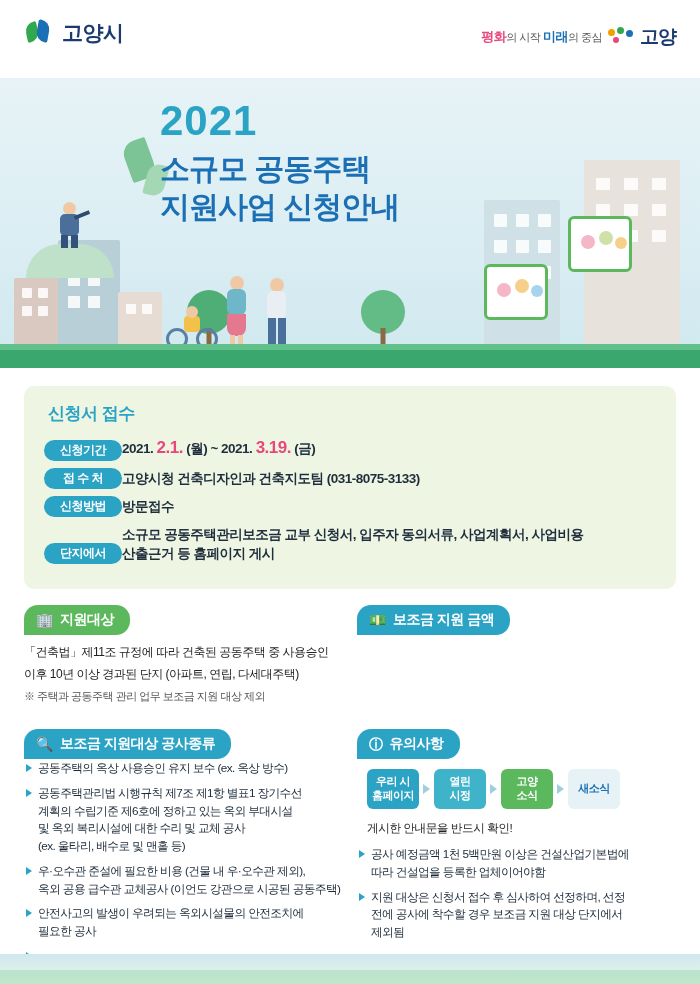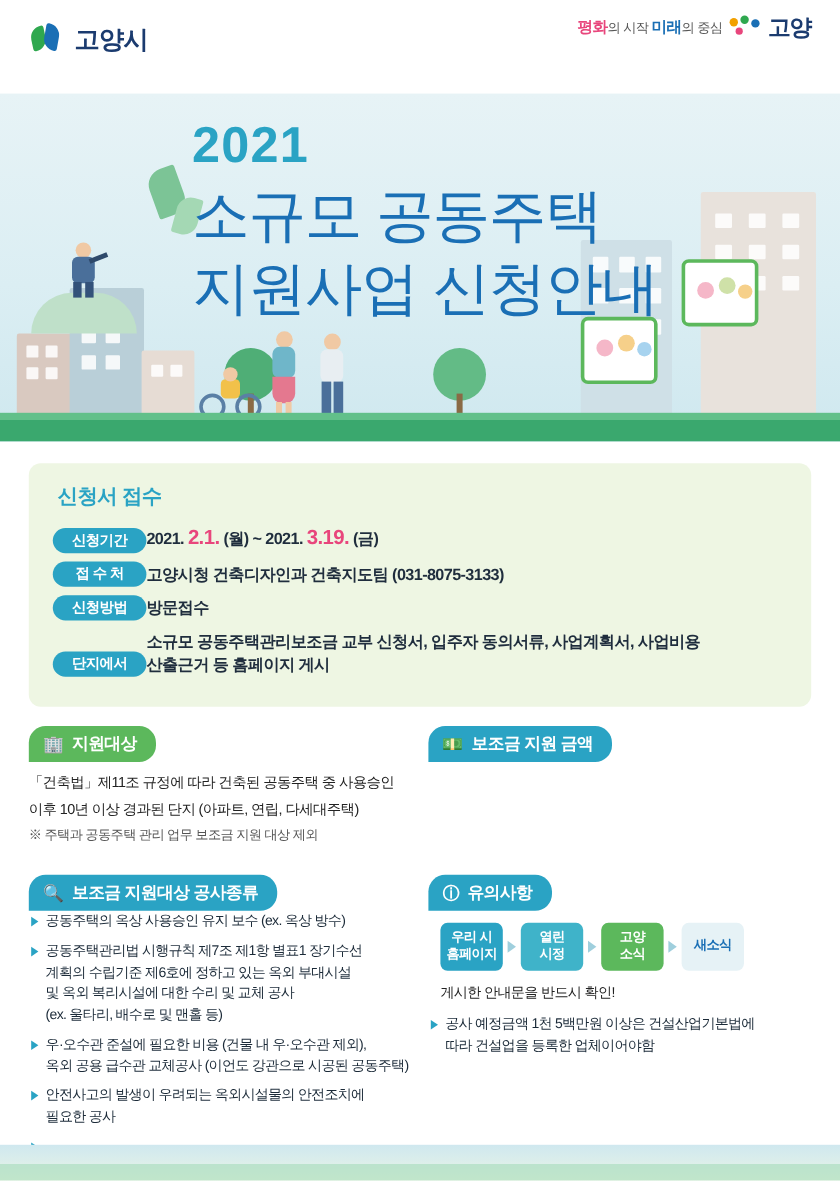--- a/index.html
+++ b/index.html
@@ -36,21 +36,21 @@
     transform: rotate(-12deg);
   }
   .logo-mark .leaf-b {
     position:absolute; left:13px; top:2px; width:12px; height:22px;
     background:#1a6fb5; border-radius: 2px 10px 2px 10px;
     transform: rotate(10deg);
   }
   .logo-text { font-size: 21px; font-weight: bold; color:#1b3b6f; letter-spacing:-0.5px; }
 
   .brand-right {
-    position:absolute; right:24px; top:10px;
+    position:absolute; right:24px; top:24px;
     display:flex; align-items:center; gap:6px;
   }
   .brand-slogan { font-size: 11px; color:#555; letter-spacing:-0.5px; }
   .brand-slogan .hl1 { color:#e8467c; font-weight:bold; font-size:13px;}
   .brand-slogan .hl2 { color:#1a6fb5; font-weight:bold; font-size:13px;}
   .brand-city { font-size:19px; font-weight:bold; color:#1b3b6f; letter-spacing:-1px;}
   .brand-dots { position:relative; width:26px; height:20px; }
   .brand-dots i { position:absolute; border-radius:50%; display:block; }
   .brand-dots i:nth-child(1){ width:7px;height:7px;background:#f2a000;left:0;top:2px;}
   .brand-dots i:nth-child(2){ width:7px;height:7px;background:#2fa84f;left:9px;top:0;}
@@ -73,21 +73,21 @@
     background:#62c08a;
   }
   .hero-title {
     position:absolute; left:160px; top:22px; z-index:6;
   }
   .hero-year {
     font-size: 42px; font-weight:bold; color:#2aa3c4; letter-spacing:1px;
     line-height:1; margin-bottom:8px;
   }
   .hero-line {
-    font-size: 48px; font-weight:normal; color:#1a6fb5; letter-spacing:-1px;
+    font-size: 30px; font-weight:bold; color:#1a6fb5; letter-spacing:-1px;
     line-height:1.28;
   }
 
   
   .bldg { position:absolute; bottom:18px; border-radius:2px; }
   .win { position:absolute; background:#ffffff; opacity:.85; border-radius:1px; }
 
   
   .tree { position:absolute; bottom:18px; }
   .tree .trunk { position:absolute; bottom:0; left:50%; transform:translateX(-50%); width:5px; height:22px; background:#8a6a45;}
@@ -420,20 +420,23 @@
             </span>
             <span class="arrow"></span>
             <span class="chip c4">
               <span>새소식</span>
             </span>
           </div>
           <div class="flow-note">게시한 안내문을 반드시 확인!</div>
           <ul class="bullets">
             <li style="white-space:pre-line;">공사 예정금액 1천 5백만원 이상은 건설산업기본법에
 따라 건설업을 등록한 업체이어야함</li>
+            <li style="white-space:pre-line;">지원 대상은 신청서 접수 후 심사하여 선정하며, 선정
+전에 공사에 착수할 경우 보조금 지원 대상 단지에서
+제외됨</li>
           </ul>
         </div>
       </div>
     </div>
 
   </div>
 
   <div class="footer">
     <div class="g1"></div>
   </div>

